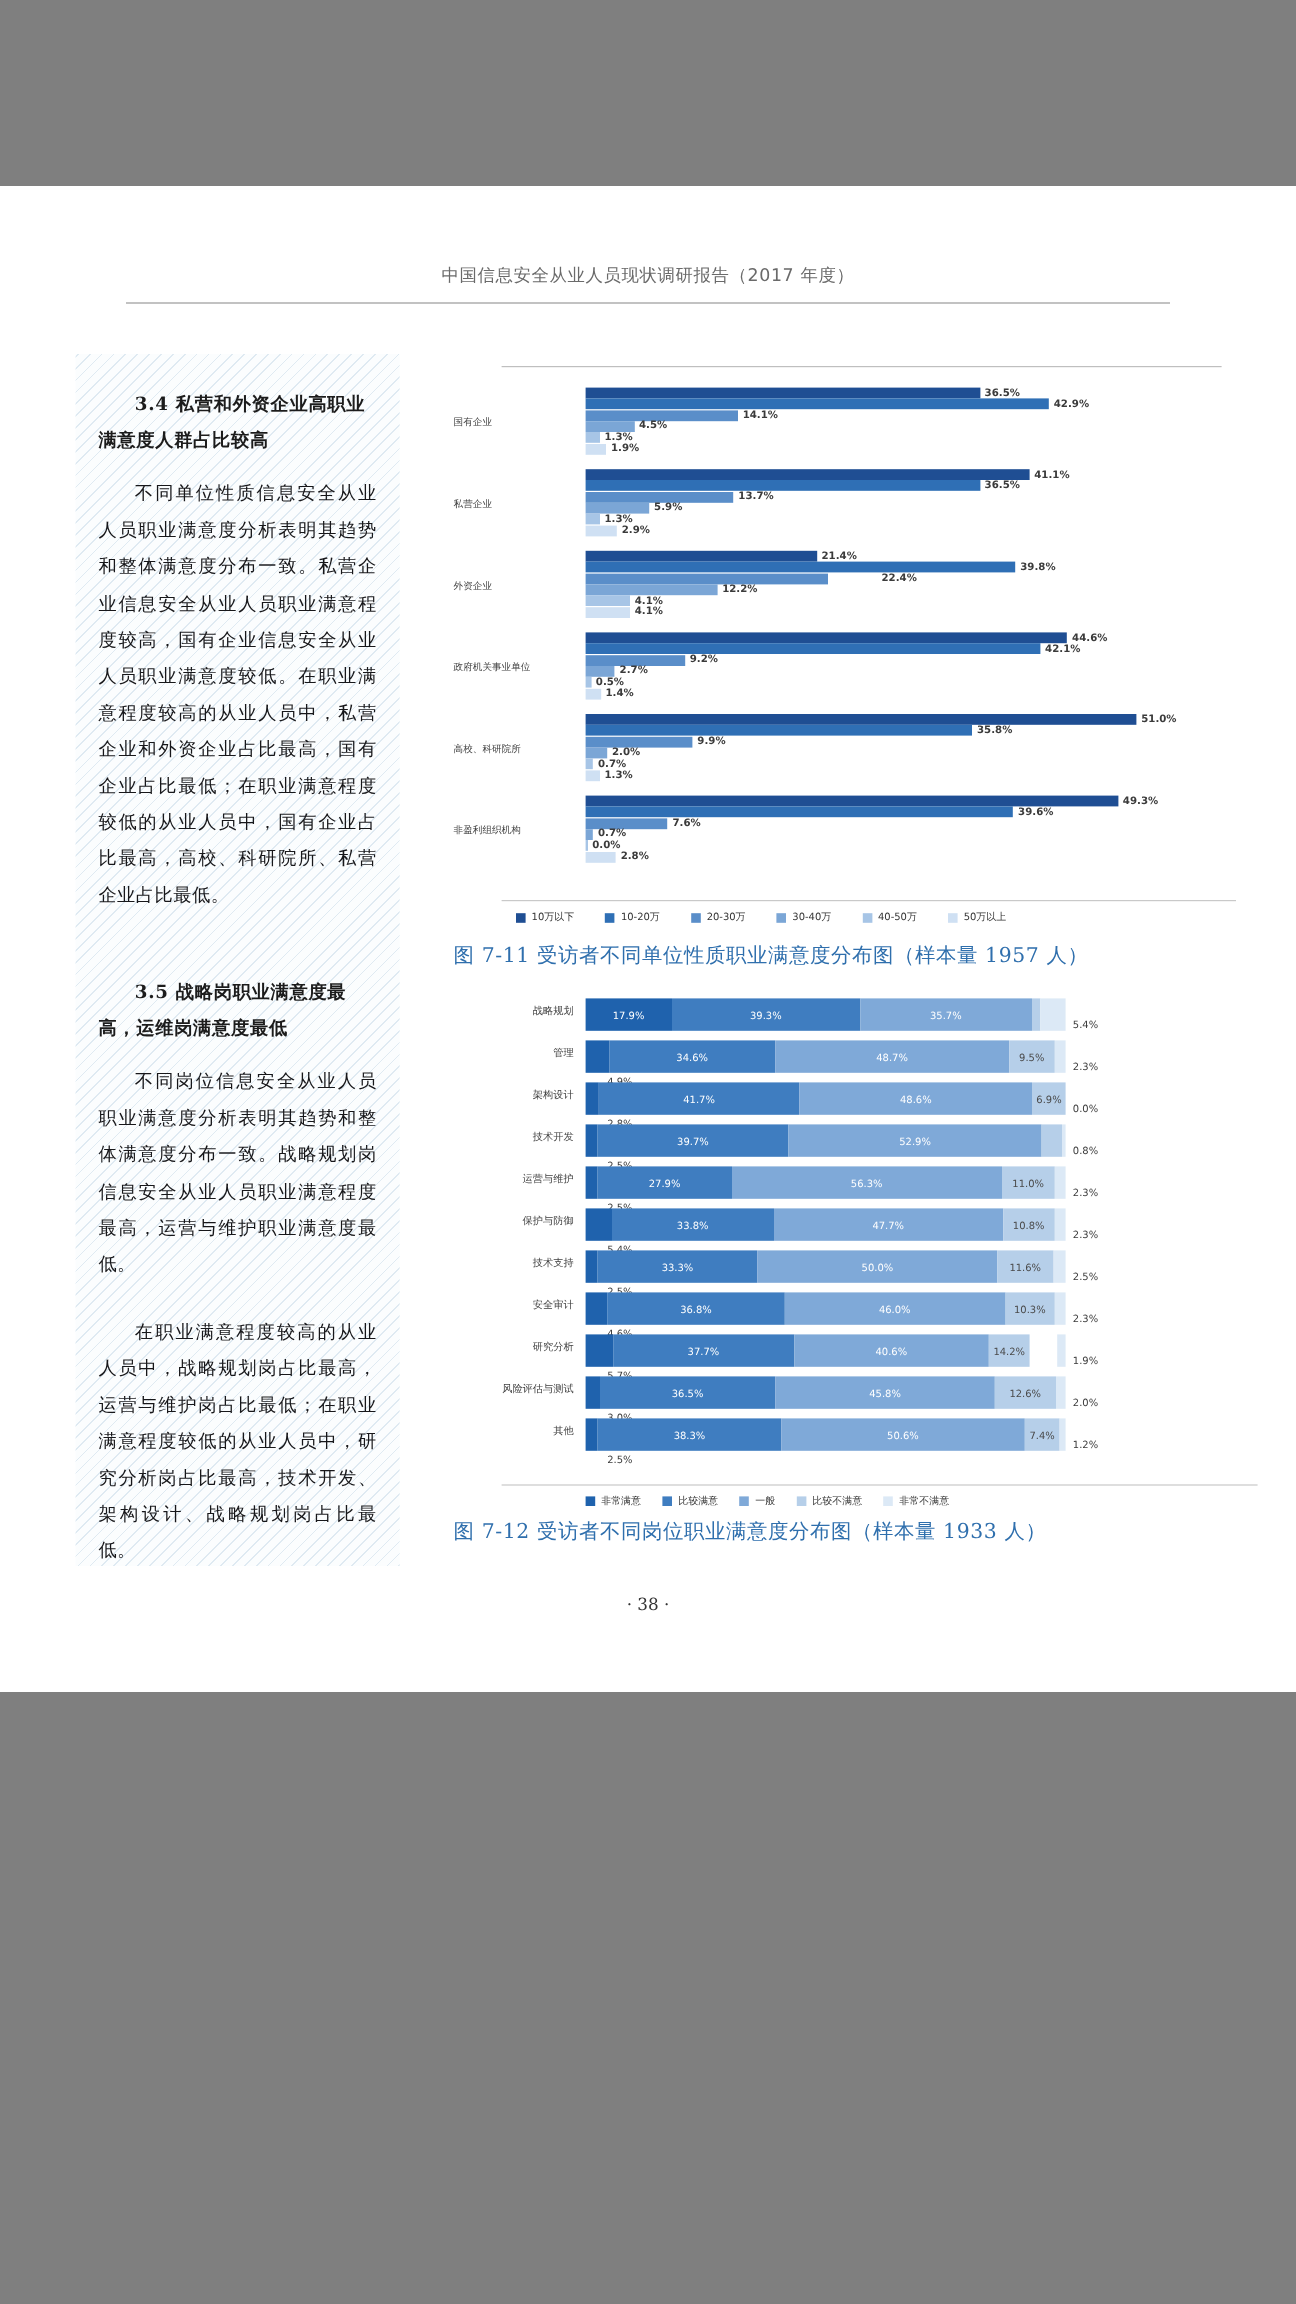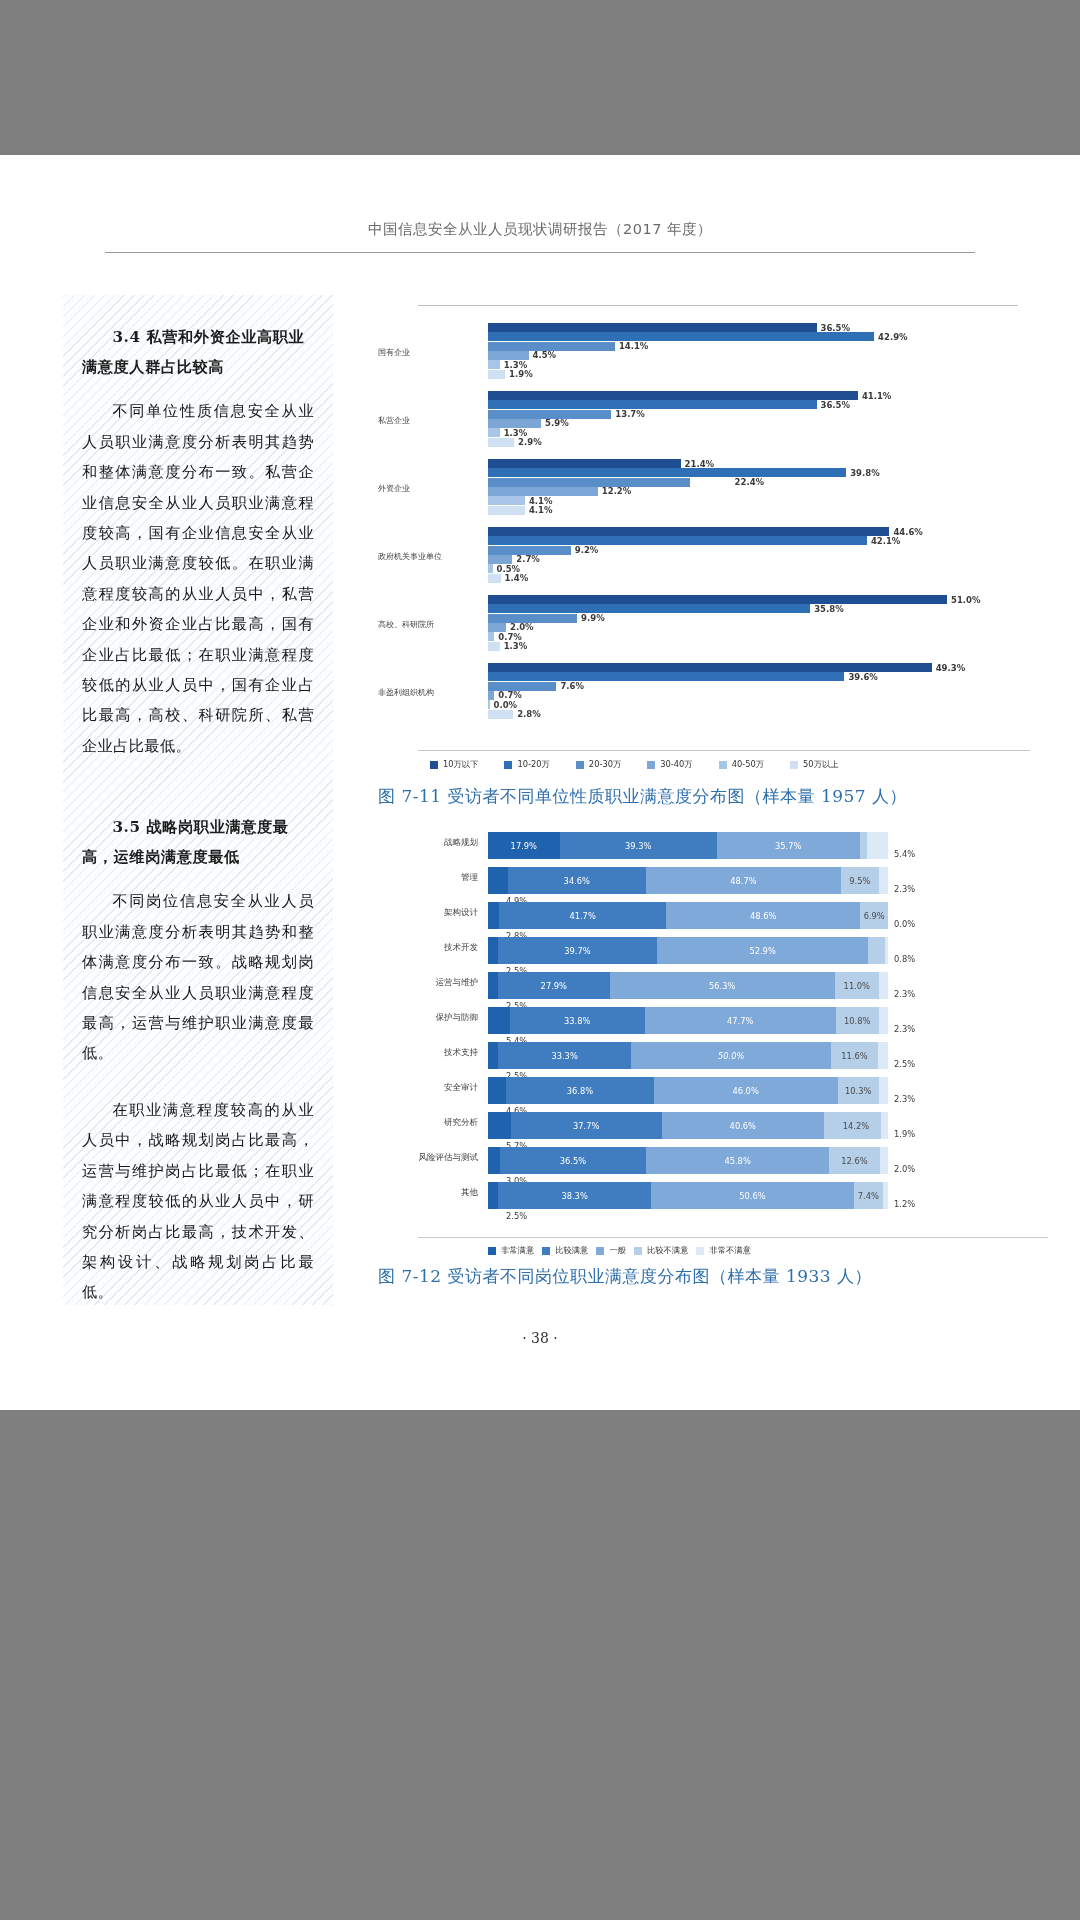--- a/index.html
+++ b/index.html
@@ -45,21 +45,21 @@
   .row2{position:absolute;left:0;width:100%;height:30px;}
   .row2 .cat{position:absolute;left:0;top:6px;width:100px;text-align:right;
     font-family:"DejaVu Sans",sans-serif;font-size:8.5px;color:#3f3f3f;}
   .stack{position:absolute;left:110px;top:1px;height:27px;width:400px;}
   .seg{position:absolute;top:0;height:27px;display:flex;align-items:center;justify-content:center;
     font-family:"DejaVu Sans",sans-serif;font-size:8.3px;color:#fff;overflow:hidden;white-space:nowrap;}
   .seg.dark{color:#fff;}
   .seg.lite{color:#4a4a4a;}
   .callout{position:absolute;font-family:"DejaVu Sans",sans-serif;font-size:8.3px;color:#3b3b3b;white-space:nowrap;}
   .lg2{position:absolute;left:40px;top:412px;width:560px;border-top:1px solid #c9c9c9;padding-top:7px;
-    display:flex;gap:8px;padding-left:70px;}
+    display:flex;gap:18px;padding-left:70px;}
 
   .pgnum{position:absolute;left:0;top:1175px;width:1080px;text-align:center;
     font-family:"DejaVu Serif",serif;font-size:14px;color:#333;}
 </style>
 </head>
 <body>
 
 <div class="page">
  <div class="page-inner">
 
@@ -271,21 +271,21 @@
             <div class="seg lite" style="left: 390.8px; width: 9.2px; background: rgb(220, 233, 246);"></div>
           </div>
           <div class="callout" style="left: 128px; top: 30px;">5.4%</div>
         </div>
         <div class="row2" style="top: 216px;">
           <div class="cat">技术支持</div>
           <div class="callout" style="left: 516px; top: 18px;">2.5%</div>
           <div class="stack">
             <div class="seg dark" style="left: 0px; width: 10px; background: rgb(31, 98, 173);"></div>
             <div class="seg dark" style="left: 10px; width: 133.2px; background: rgb(63, 125, 192);">33.3%</div>
-            <div class="seg dark" style="left: 143.2px; width: 200px; background: rgb(127, 169, 216); font-style: italic;">50.0%</div>
+            <div class="seg dark" style="left: 143.2px; width: 200px; background: rgb(127, 169, 216);">50.0%</div>
             <div class="seg lite" style="left: 343.2px; width: 46.4px; background: rgb(182, 207, 233);">11.6%</div>
             <div class="seg lite" style="left: 389.6px; width: 10px; background: rgb(220, 233, 246);"></div>
           </div>
           <div class="callout" style="left: 128px; top: 30px;">2.5%</div>
         </div>
         <div class="row2" style="top: 251px;">
           <div class="cat">安全审计</div>
           <div class="callout" style="left: 516px; top: 18px;">2.3%</div>
           <div class="stack">
             <div class="seg dark" style="left: 0px; width: 18.4px; background: rgb(31, 98, 173);"></div>
@@ -296,21 +296,21 @@
           </div>
           <div class="callout" style="left: 128px; top: 30px;">4.6%</div>
         </div>
         <div class="row2" style="top: 286px;">
           <div class="cat">研究分析</div>
           <div class="callout" style="left: 516px; top: 18px;">1.9%</div>
           <div class="stack">
             <div class="seg dark" style="left: 0px; width: 22.8px; background: rgb(31, 98, 173);"></div>
             <div class="seg dark" style="left: 22.8px; width: 150.8px; background: rgb(63, 125, 192);">37.7%</div>
             <div class="seg dark" style="left: 173.6px; width: 162.4px; background: rgb(127, 169, 216);">40.6%</div>
-            <div class="seg lite" style="left: 336px; width: 64px; background: rgb(182, 207, 233);">14.2%</div>
+            <div class="seg lite" style="left: 336px; width: 34px; background: rgb(182, 207, 233);">14.2%</div>
             <div class="seg lite" style="left: 392.8px; width: 7.6px; background: rgb(220, 233, 246);"></div>
           </div>
           <div class="callout" style="left: 128px; top: 30px;">5.7%</div>
         </div>
         <div class="row2" style="top: 321px;">
           <div class="cat">风险评估与测试</div>
           <div class="callout" style="left: 516px; top: 18px;">2.0%</div>
           <div class="stack">
             <div class="seg dark" style="left: 0px; width: 12px; background: rgb(31, 98, 173);"></div>
             <div class="seg dark" style="left: 12px; width: 146px; background: rgb(63, 125, 192);">36.5%</div>

